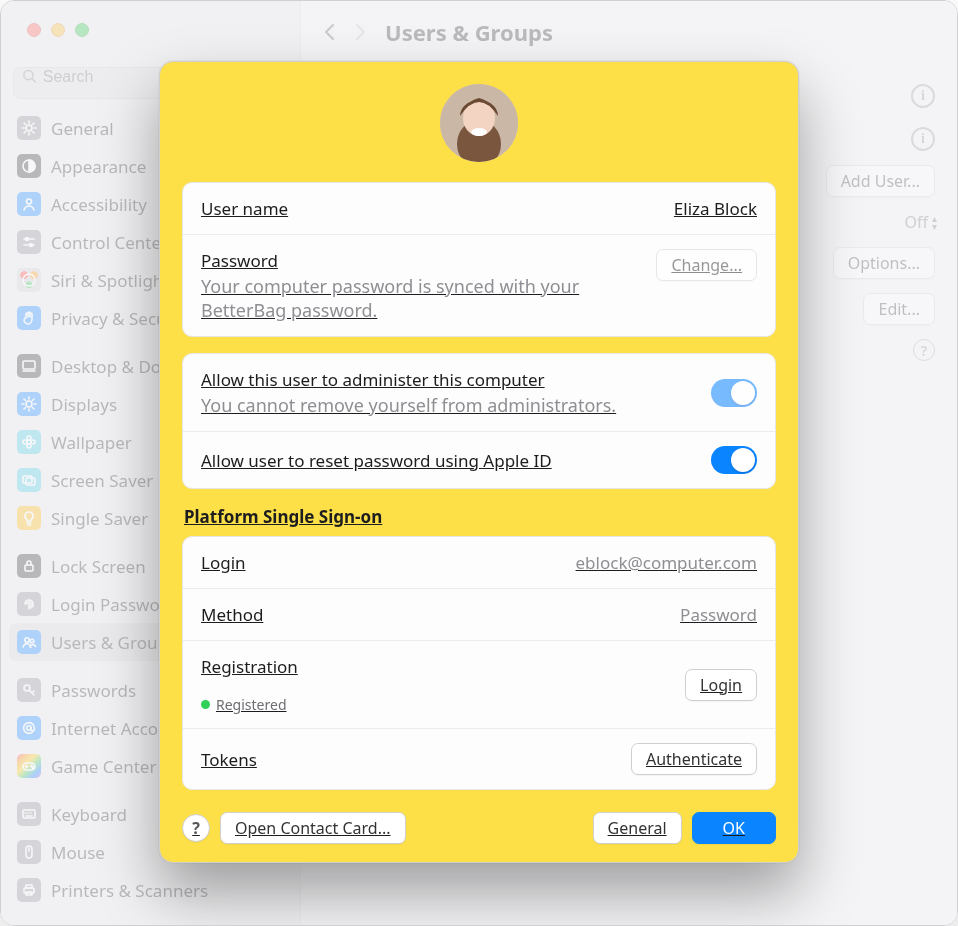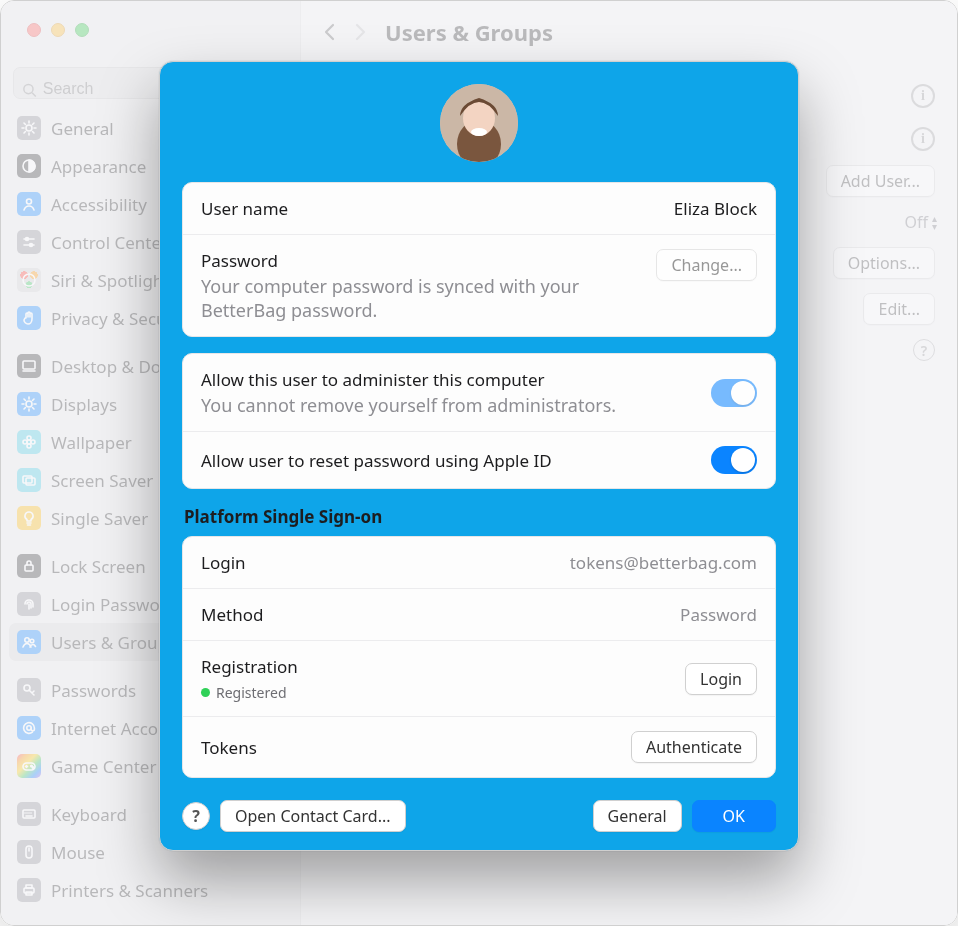--- a/index.html
+++ b/index.html
@@ -43,21 +43,21 @@
 
   .body { flex:1; display:flex; min-height:0; }
   .sidebar {
     width: 300px;
     background: #ececec;
     border-right:1px solid #dcdcdc;
     display:flex; flex-direction:column;
     overflow:hidden;
   }
   .search {
-    display:flex; align-items:flex-end; gap:6px;
+    display:flex; align-items:flex-start; gap:6px;
     margin: 14px 12px 10px 12px;
     height:32px;
     background:#dedede;
     border:1px solid #cacaca;
     border-radius:7px;
     padding:0 8px;
     color:#8a8a8a;
   }
   .search svg { width:16px; height:16px; }
   .search input {
@@ -123,27 +123,28 @@
   
   .scrim {
     position:absolute; inset:0;
     background: rgba(244,244,246,.70);
     z-index: 20;
     display:flex; align-items:flex-start; justify-content:center;
   }
   .dialog {
     margin-top: 60px;
     width: 640px;
-    background:#0ea5e9;
+    background:#fde047;
     border:1px solid #cfcfcf;
     border-radius: 14px;
     box-shadow: 0 30px 60px rgba(0,0,0,.35), 0 0 0 1px rgba(0,0,0,.03);
     padding: 22px 22px 18px 22px;
     display:flex; flex-direction:column;
     gap: 16px;
+    text-decoration: underline;
   }
   .dialog .avatar {
     width:78px; height:78px; border-radius:50%;
     margin: 0 auto 4px auto;
     position:relative;
     overflow:hidden;
     background:#d7c6b8;
   }
   .dialog .avatar svg { width:100%; height:100%; display:block; }
 
@@ -156,21 +157,21 @@
     display:flex; align-items:center;
     padding: 14px 18px;
     gap:14px;
   }
   .card .row + .row { border-top:1px solid #ececee; }
   .row .label { font-size:17px; color:#1d1d1f; }
   .row .sub { font-size:18px; color:#8e8e93; margin-top:2px; }
   .row .value { font-size:17px; color:#1d1d1f; margin-left:auto; }
   .row .value.muted { color:#8e8e93; }
   .row .col { display:flex; flex-direction:column; flex:1; }
-  .statusline { display:flex; align-items:center; gap:6px; font-size:14px; color:#6e6e73; margin-top:5px; }
+  .statusline { display:flex; align-items:center; gap:6px; font-size:14px; color:#6e6e73; margin-top:17px; }
   .status-dot { width:9px; height:9px; border-radius:50%; background:#30d158; }
   .section-title { font-size:17px; font-weight:700; color:#1d1d1f; padding: 0 2px 2px 2px; }
 
   .switch {
     width:46px; height:28px; border-radius:14px;
     background:#0a84ff;
     position:relative;
     flex-shrink:0;
   }
   .switch::after {
@@ -504,21 +505,21 @@
           <span class="label" style="flex:1">Allow user to reset password using Apple ID</span>
           <div class="switch"></div>
         </div>
       </div>
 
       <div>
         <div class="section-title">Platform Single Sign-on</div>
         <div class="card" style="margin-top:6px;">
           <div class="row">
             <span class="label">Login</span>
-            <span class="value muted">tokens@betterbag.com</span>
+            <span class="value muted">eblock@computer.com</span>
           </div>
           <div class="row">
             <span class="label">Method</span>
             <span class="value muted">Password</span>
           </div>
           <div class="row">
             <div class="col">
               <span class="label">Registration</span>
               <div class="statusline">
                 <div class="status-dot"></div>

